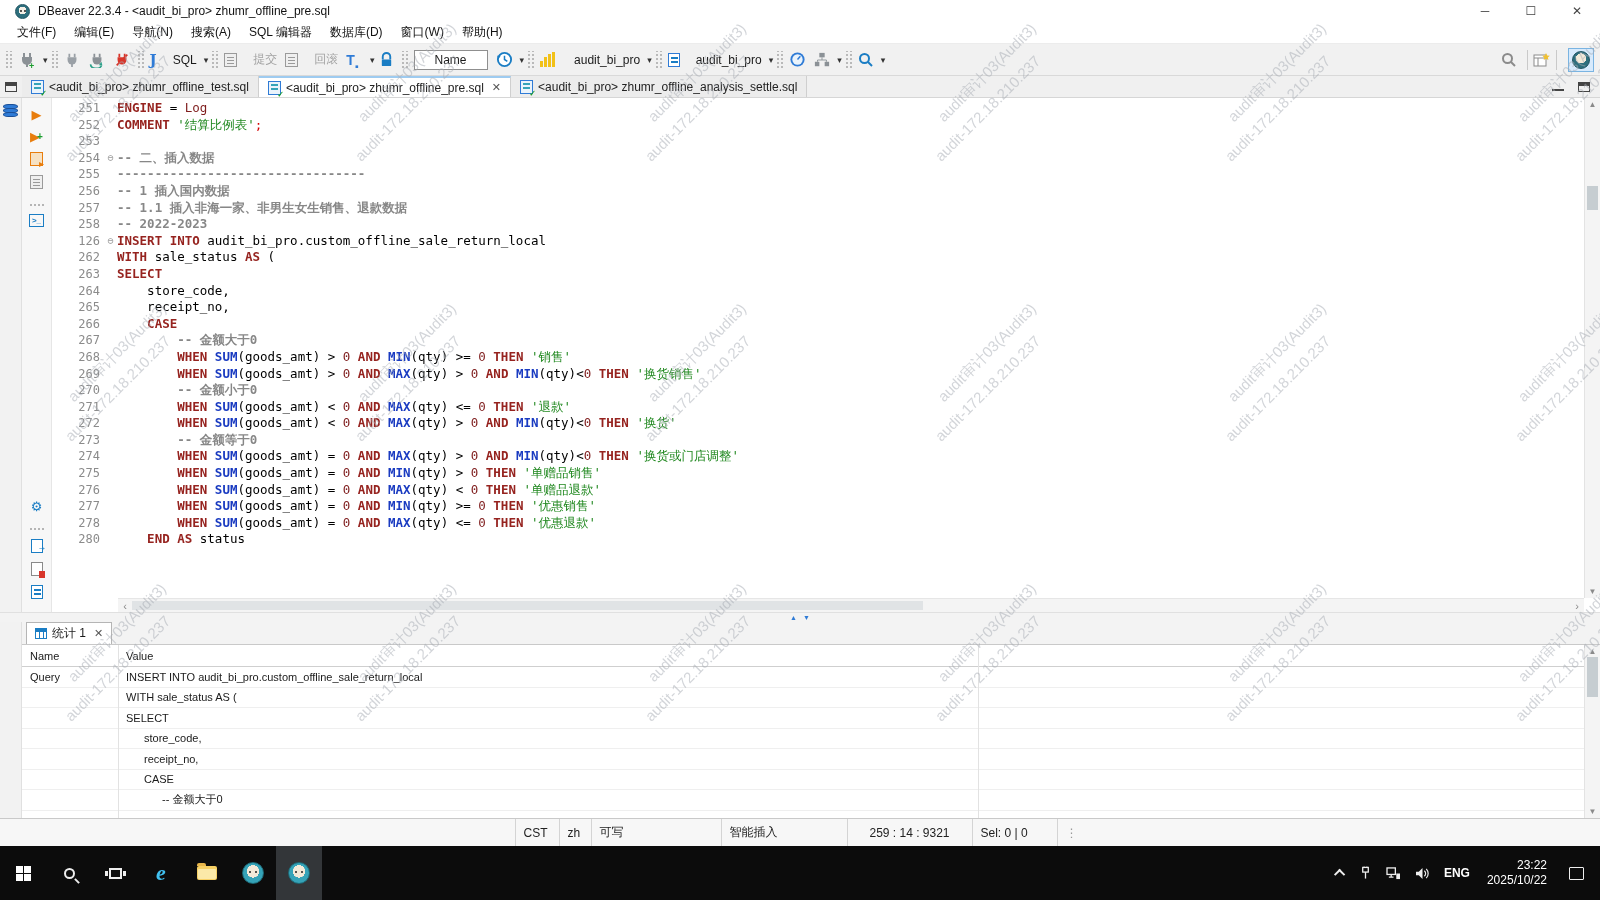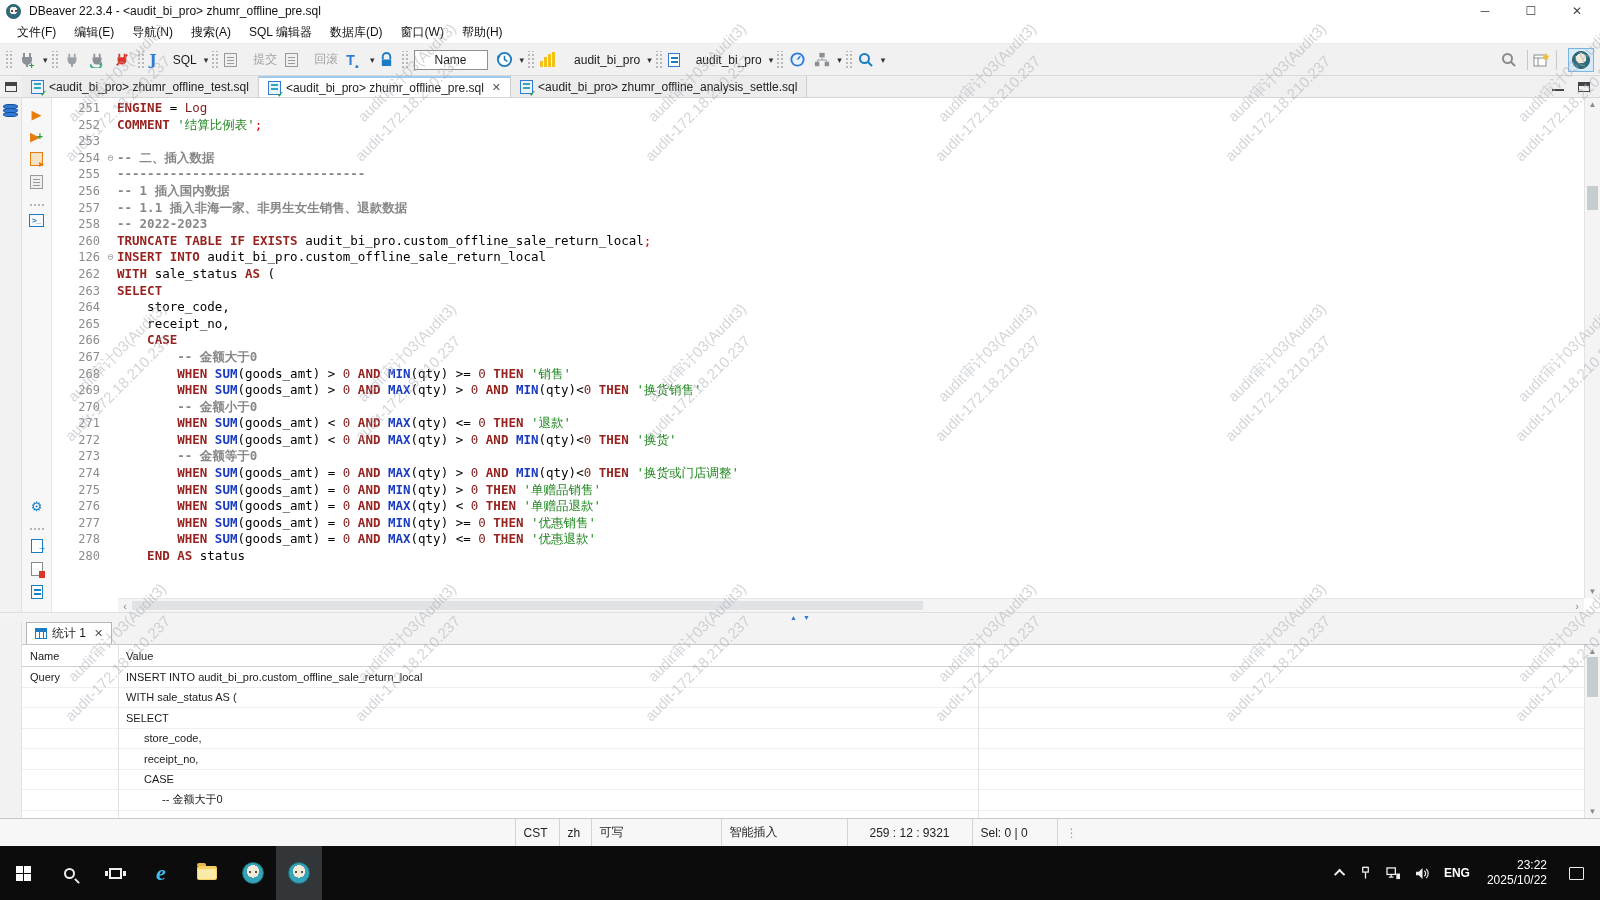--- a/index.html
+++ b/index.html
@@ -1,20 +1,20 @@
 <!DOCTYPE html>
 <html><head>
 <meta charset="utf-8">
 <style>
   * { box-sizing: border-box; margin: 0; padding: 0; }
   html,body { width:1600px; height:900px; overflow:hidden; }
   body { font-family:"Liberation Sans", sans-serif; background:#fff; position:relative; font-size:12px; color:#1a1a1a; }
 
   
-  .titlebar { height:22px; background:#ffffff; display:flex; align-items:center; padding-left:6px; }
+  .titlebar { height:22px; background:#ffffff; display:flex; align-items:center; padding-left:15px; }
   .app-logo { width:15px; height:15px; border-radius:50%; background:radial-gradient(circle at 50% 42%, #f5efe6 0 38%, #2e6f7d 39% 100%); border:1px solid #1d5260; margin-right:8px; position:relative; }
   .app-logo:after { content:""; position:absolute; left:4px; top:5px; width:2px; height:2px; background:#222; border-radius:50%; box-shadow:4px 0 0 #222; }
   .titlebar-text { font-size:12px; color:#111; }
   .win-controls { margin-left:auto; display:flex; height:100%; }
   .win-btn { width:46px; display:flex; align-items:center; justify-content:center; color:#444; font-size:12px; }
 
   
   .menubar { height:22px; background:#ffffff; display:flex; align-items:center; padding-left:8px; border-bottom:1px solid #ececec; }
   .menu-item { padding:0 9px; color:#111; }
 
@@ -386,21 +386,20 @@
   <div class="editor">
     <div class="code-lines" id="code-lines">
         <div class="ed-row"><div class="lnum">251</div><div class="fold"></div><div class="codewrap"><span class="tk-k">ENGINE</span><span class="tk-p"> = </span><span class="tk-n">Log</span></div></div>
         <div class="ed-row"><div class="lnum">252</div><div class="fold"></div><div class="codewrap"><span class="tk-k">COMMENT</span><span class="tk-p"> </span><span class="tk-s">'结算比例表'</span><span class="tk-r">;</span></div></div>
         <div class="ed-row"><div class="lnum">253</div><div class="fold"></div><div class="codewrap"></div></div>
         <div class="ed-row"><div class="lnum">254</div><div class="fold">⊖</div><div class="codewrap"><span class="tk-c">-- 二、插入数据</span></div></div>
         <div class="ed-row"><div class="lnum">255</div><div class="fold"></div><div class="codewrap"><span class="tk-c">---------------------------------</span></div></div>
         <div class="ed-row"><div class="lnum">256</div><div class="fold"></div><div class="codewrap"><span class="tk-c">-- 1 插入国内数据</span></div></div>
         <div class="ed-row"><div class="lnum">257</div><div class="fold"></div><div class="codewrap"><span class="tk-c">-- 1.1 插入非海一家、非男生女生销售、退款数据</span></div></div>
         <div class="ed-row"><div class="lnum">258</div><div class="fold"></div><div class="codewrap"><span class="tk-c">-- 2022-2023</span></div></div>
-        <div class="ed-row"><div class="lnum">260</div><div class="fold"></div><div class="codewrap"><span class="tk-k">TRUNCATE TABLE IF EXISTS</span><span class="tk-p"> audit_bi_pro.custom_offline_sale_return_local</span><span class="tk-r">;</span></div></div>
         <div class="ed-row"><div class="lnum">126</div><div class="fold">⊖</div><div class="codewrap"><span class="tk-k">INSERT INTO</span><span class="tk-p"> audit_bi_pro.custom_offline_sale_return_local</span></div></div>
         <div class="ed-row"><div class="lnum">262</div><div class="fold"></div><div class="codewrap"><span class="tk-k">WITH</span><span class="tk-p"> sale_status </span><span class="tk-k">AS</span><span class="tk-p"> (</span></div></div>
         <div class="ed-row"><div class="lnum">263</div><div class="fold"></div><div class="codewrap"><span class="tk-k">SELECT</span></div></div>
         <div class="ed-row"><div class="lnum">264</div><div class="fold"></div><div class="codewrap"><span class="tk-p">    store_code,</span></div></div>
         <div class="ed-row"><div class="lnum">265</div><div class="fold"></div><div class="codewrap"><span class="tk-p">    receipt_no,</span></div></div>
         <div class="ed-row"><div class="lnum">266</div><div class="fold"></div><div class="codewrap"><span class="tk-p">    </span><span class="tk-k">CASE</span></div></div>
         <div class="ed-row"><div class="lnum">267</div><div class="fold"></div><div class="codewrap"><span class="tk-p">        </span><span class="tk-c">-- 金额大于0</span></div></div>
         <div class="ed-row"><div class="lnum">268</div><div class="fold"></div><div class="codewrap"><span class="tk-p">        </span><span class="tk-k">WHEN</span><span class="tk-p"> </span><span class="tk-f">SUM</span><span class="tk-p">(goods_amt) &gt; </span><span class="tk-n">0</span><span class="tk-p"> </span><span class="tk-k">AND</span><span class="tk-p"> </span><span class="tk-f">MIN</span><span class="tk-p">(qty) &gt;= </span><span class="tk-n">0</span><span class="tk-p"> </span><span class="tk-k">THEN</span><span class="tk-p"> </span><span class="tk-s">'销售'</span></div></div>
         <div class="ed-row"><div class="lnum">269</div><div class="fold"></div><div class="codewrap"><span class="tk-p">        </span><span class="tk-k">WHEN</span><span class="tk-p"> </span><span class="tk-f">SUM</span><span class="tk-p">(goods_amt) &gt; </span><span class="tk-n">0</span><span class="tk-p"> </span><span class="tk-k">AND</span><span class="tk-p"> </span><span class="tk-f">MAX</span><span class="tk-p">(qty) &gt; </span><span class="tk-n">0</span><span class="tk-p"> </span><span class="tk-k">AND</span><span class="tk-p"> </span><span class="tk-f">MIN</span><span class="tk-p">(qty)&lt;</span><span class="tk-n">0</span><span class="tk-p"> </span><span class="tk-k">THEN</span><span class="tk-p"> </span><span class="tk-s">'换货销售'</span></div></div>
         <div class="ed-row"><div class="lnum">270</div><div class="fold"></div><div class="codewrap"><span class="tk-p">        </span><span class="tk-c">-- 金额小于0</span></div></div>
@@ -489,21 +488,21 @@
     </div>
   </div>
 </div>
 
 <div class="statusbar">
   <div class="sb-spacer"></div>
   <div class="sb-item w-tz">CST</div>
   <div class="sb-item w-lang">zh</div>
   <div class="sb-item w-write">可写</div>
   <div class="sb-item w-ins">智能插入</div>
-  <div class="sb-item w-pos">259 : 12 : 9321</div>
+  <div class="sb-item w-pos">259 : 14 : 9321</div>
   <div class="sb-item w-sel">Sel: 0 | 0</div>
   <div class="sb-dots">⋮</div>
   <div style="flex:1"></div>
 </div>
 
 <div class="taskbar">
   <div class="tb-left">
     <div class="tb-app">
         <span class="win-logo">
           <i></i>

